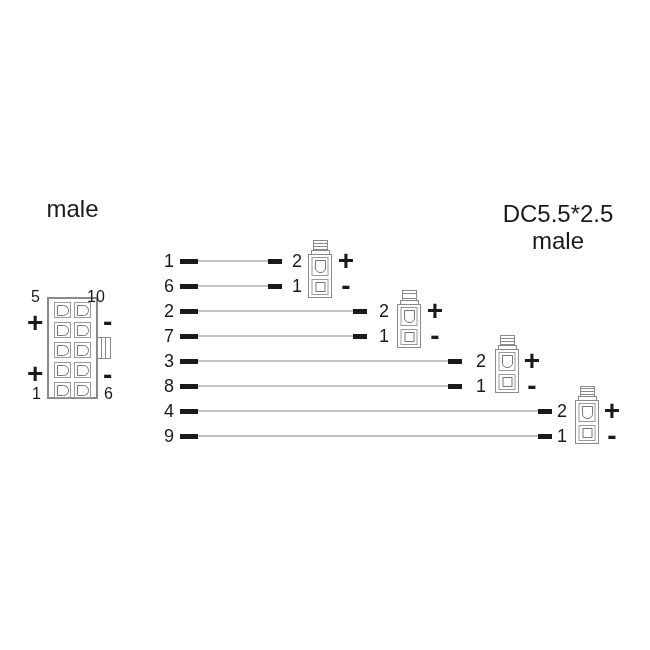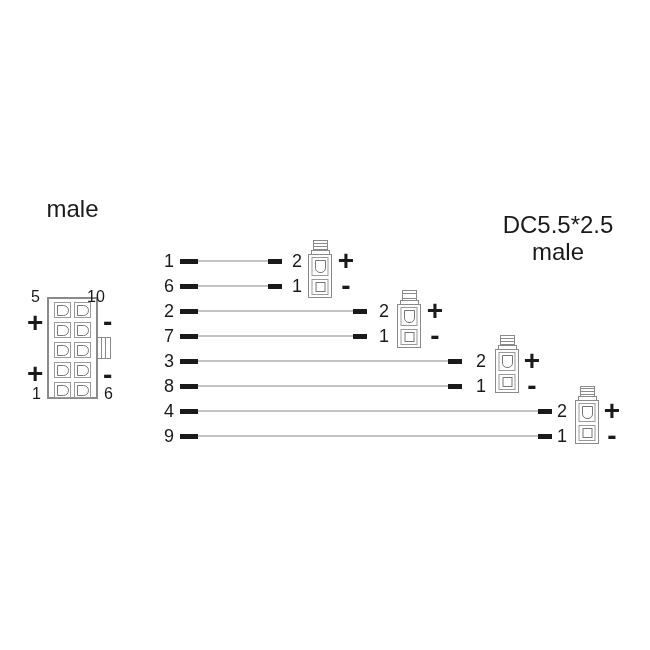--- a/index.html
+++ b/index.html
@@ -10,21 +10,21 @@
     --bg:#ffffff;
   }
   *{margin:0;padding:0;box-sizing:border-box;}
   html,body{background:var(--bg);}
   body{font-family:"Liberation Sans",sans-serif;color:var(--ink);}
   .canvas{position:relative;width:650px;height:650px;background:var(--bg);overflow:hidden;}
 
   
   .title{position:absolute;text-align:center;font-size:24px;line-height:27px;color:var(--ink);}
   .title-left{left:15px;top:195px;width:115px;}
-  .title-right{left:480px;top:211px;width:156px;}
+  .title-right{left:480px;top:200px;width:156px;}
 
   
   .mf-box{position:absolute;left:47px;top:297px;width:51px;height:102px;border:2px solid var(--outline);background:#fff;}
   .mf-pin{position:absolute;width:17px;height:16px;border:1px solid #9a9a9a;display:flex;align-items:center;justify-content:center;background:#fff;}
   .mf-pin .d{width:12px;height:11px;border:1.5px solid var(--outline-dark);border-radius:0 6px 6px 0;background:#fff;}
   .mf-latch{position:absolute;left:97px;top:337px;width:14px;height:22px;border:1.5px solid var(--outline);background:
     linear-gradient(to right,transparent 0 2.5px,var(--outline) 2.5px 3.5px,transparent 3.5px 6.5px,var(--outline) 6.5px 7.5px,transparent 7.5px);}
   .mf-label{position:absolute;font-size:16px;line-height:16px;}
   .mf-sign{position:absolute;font-size:28px;font-weight:bold;line-height:20px;}
 

